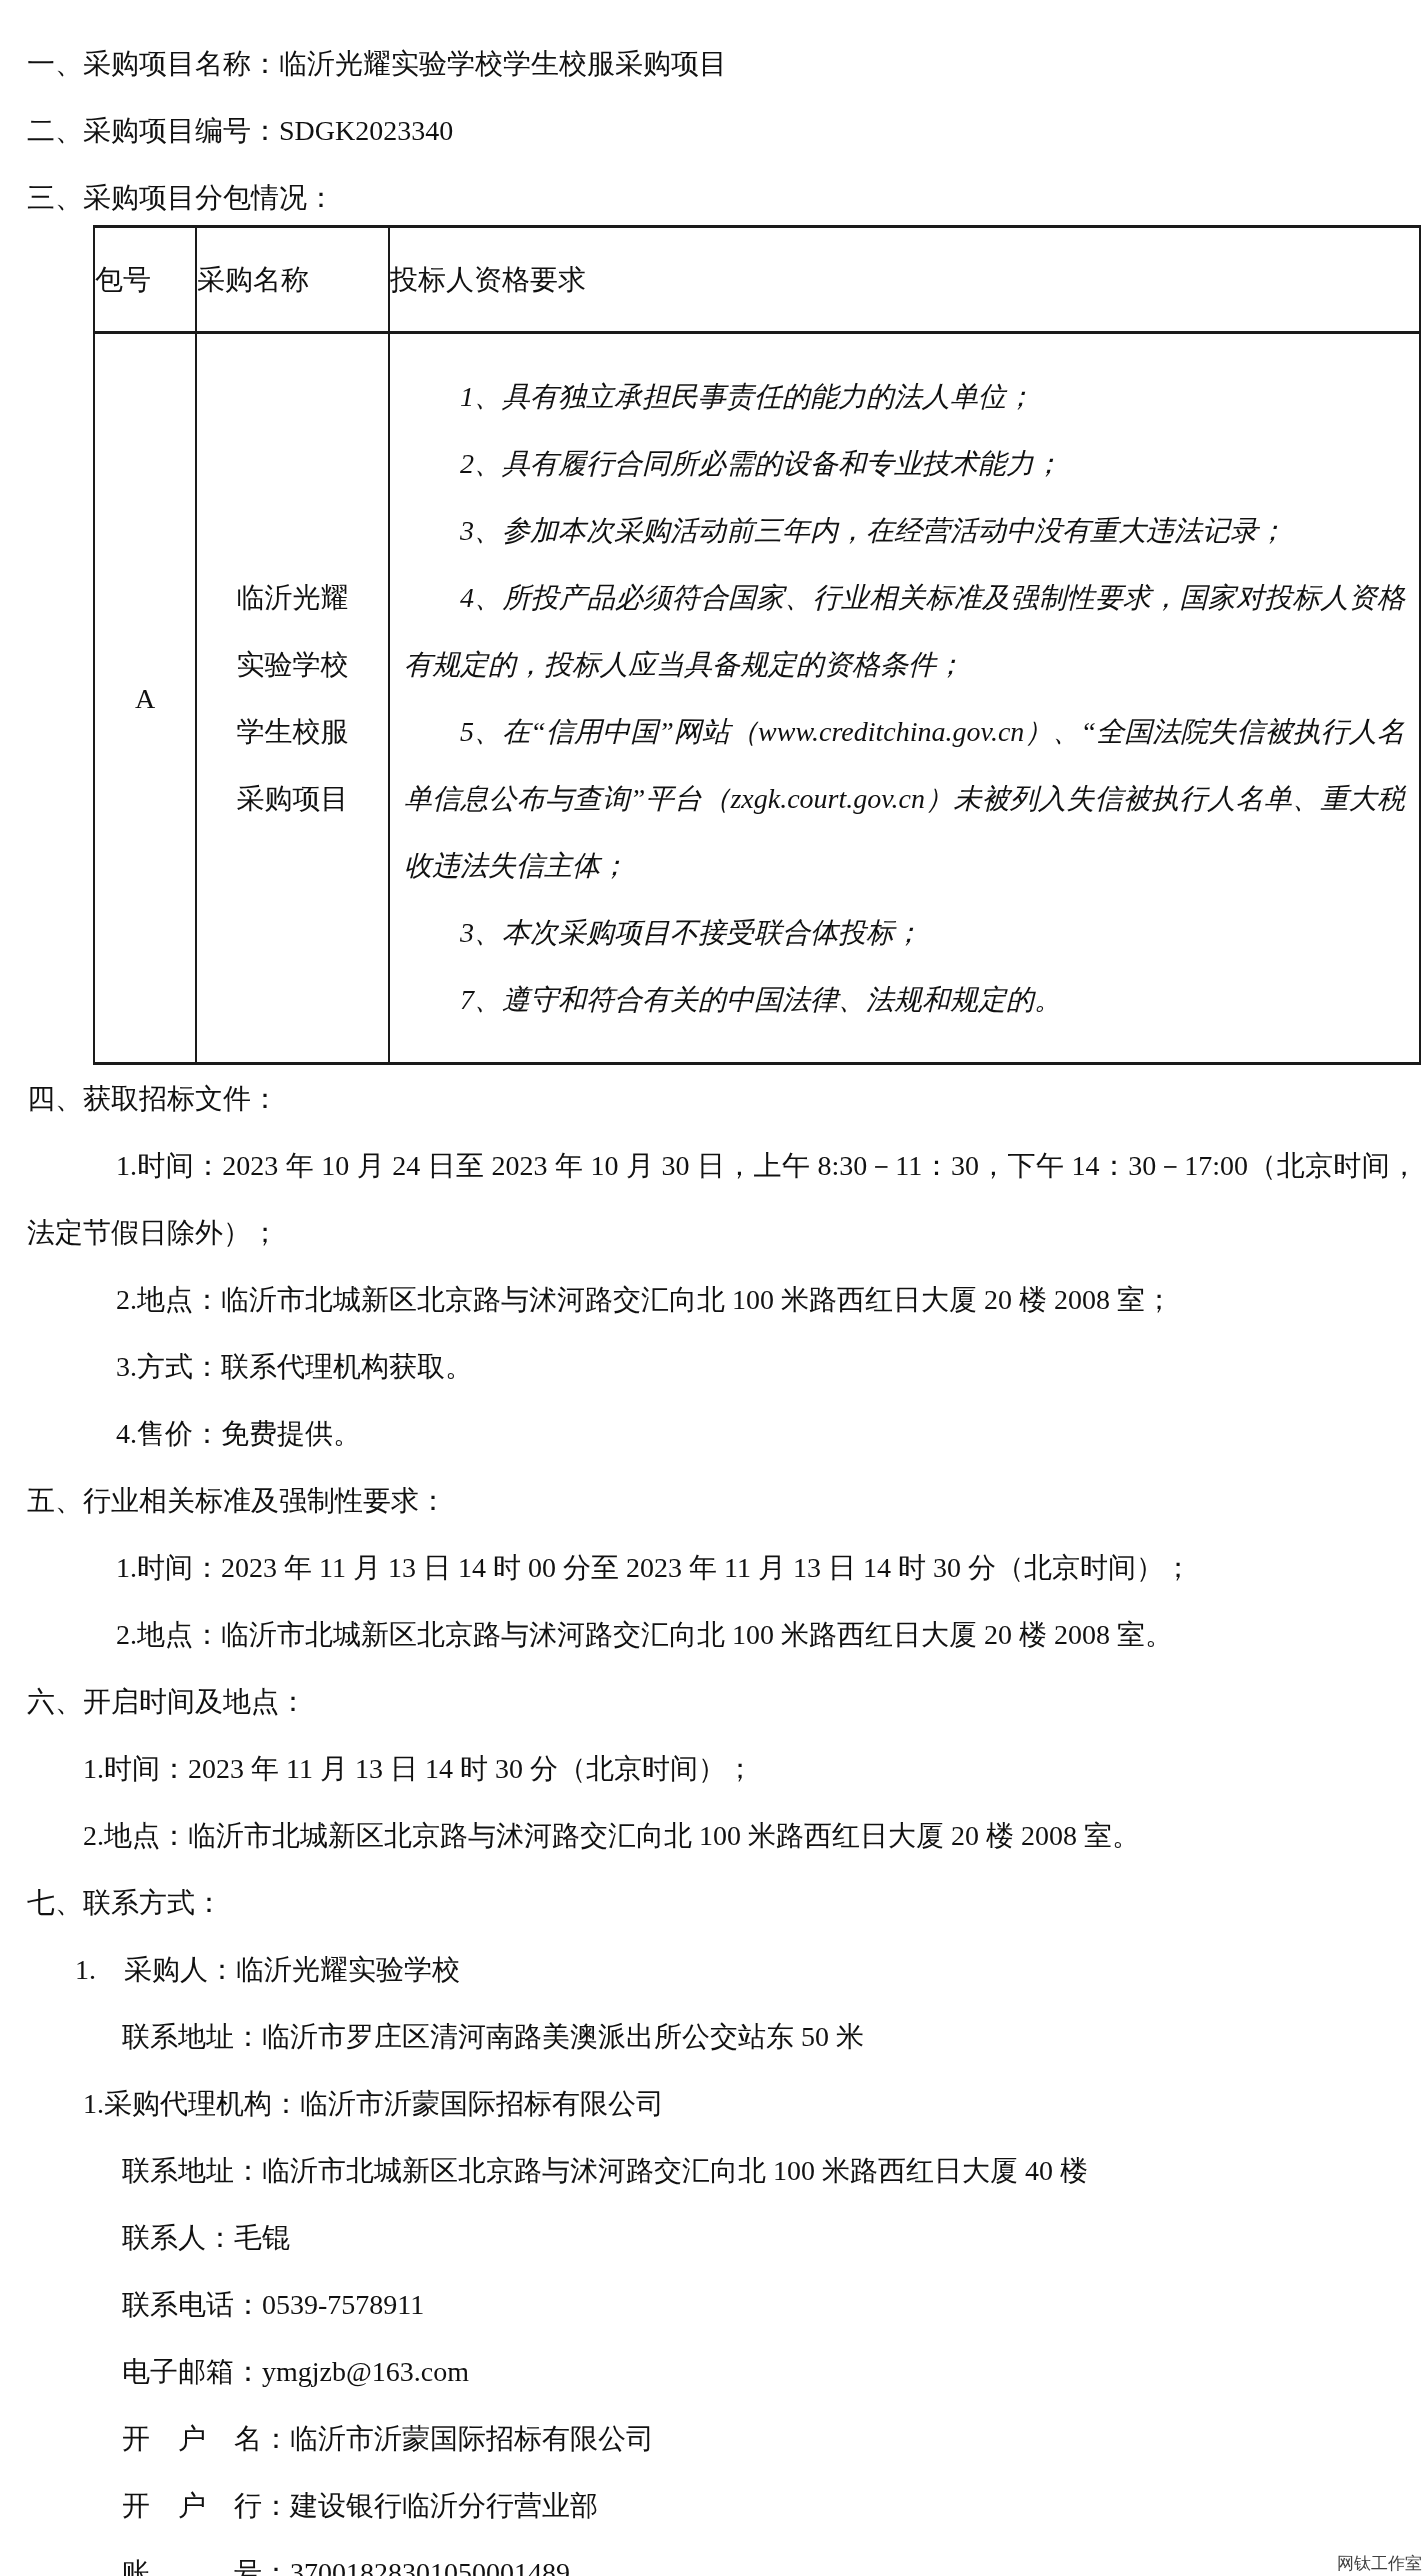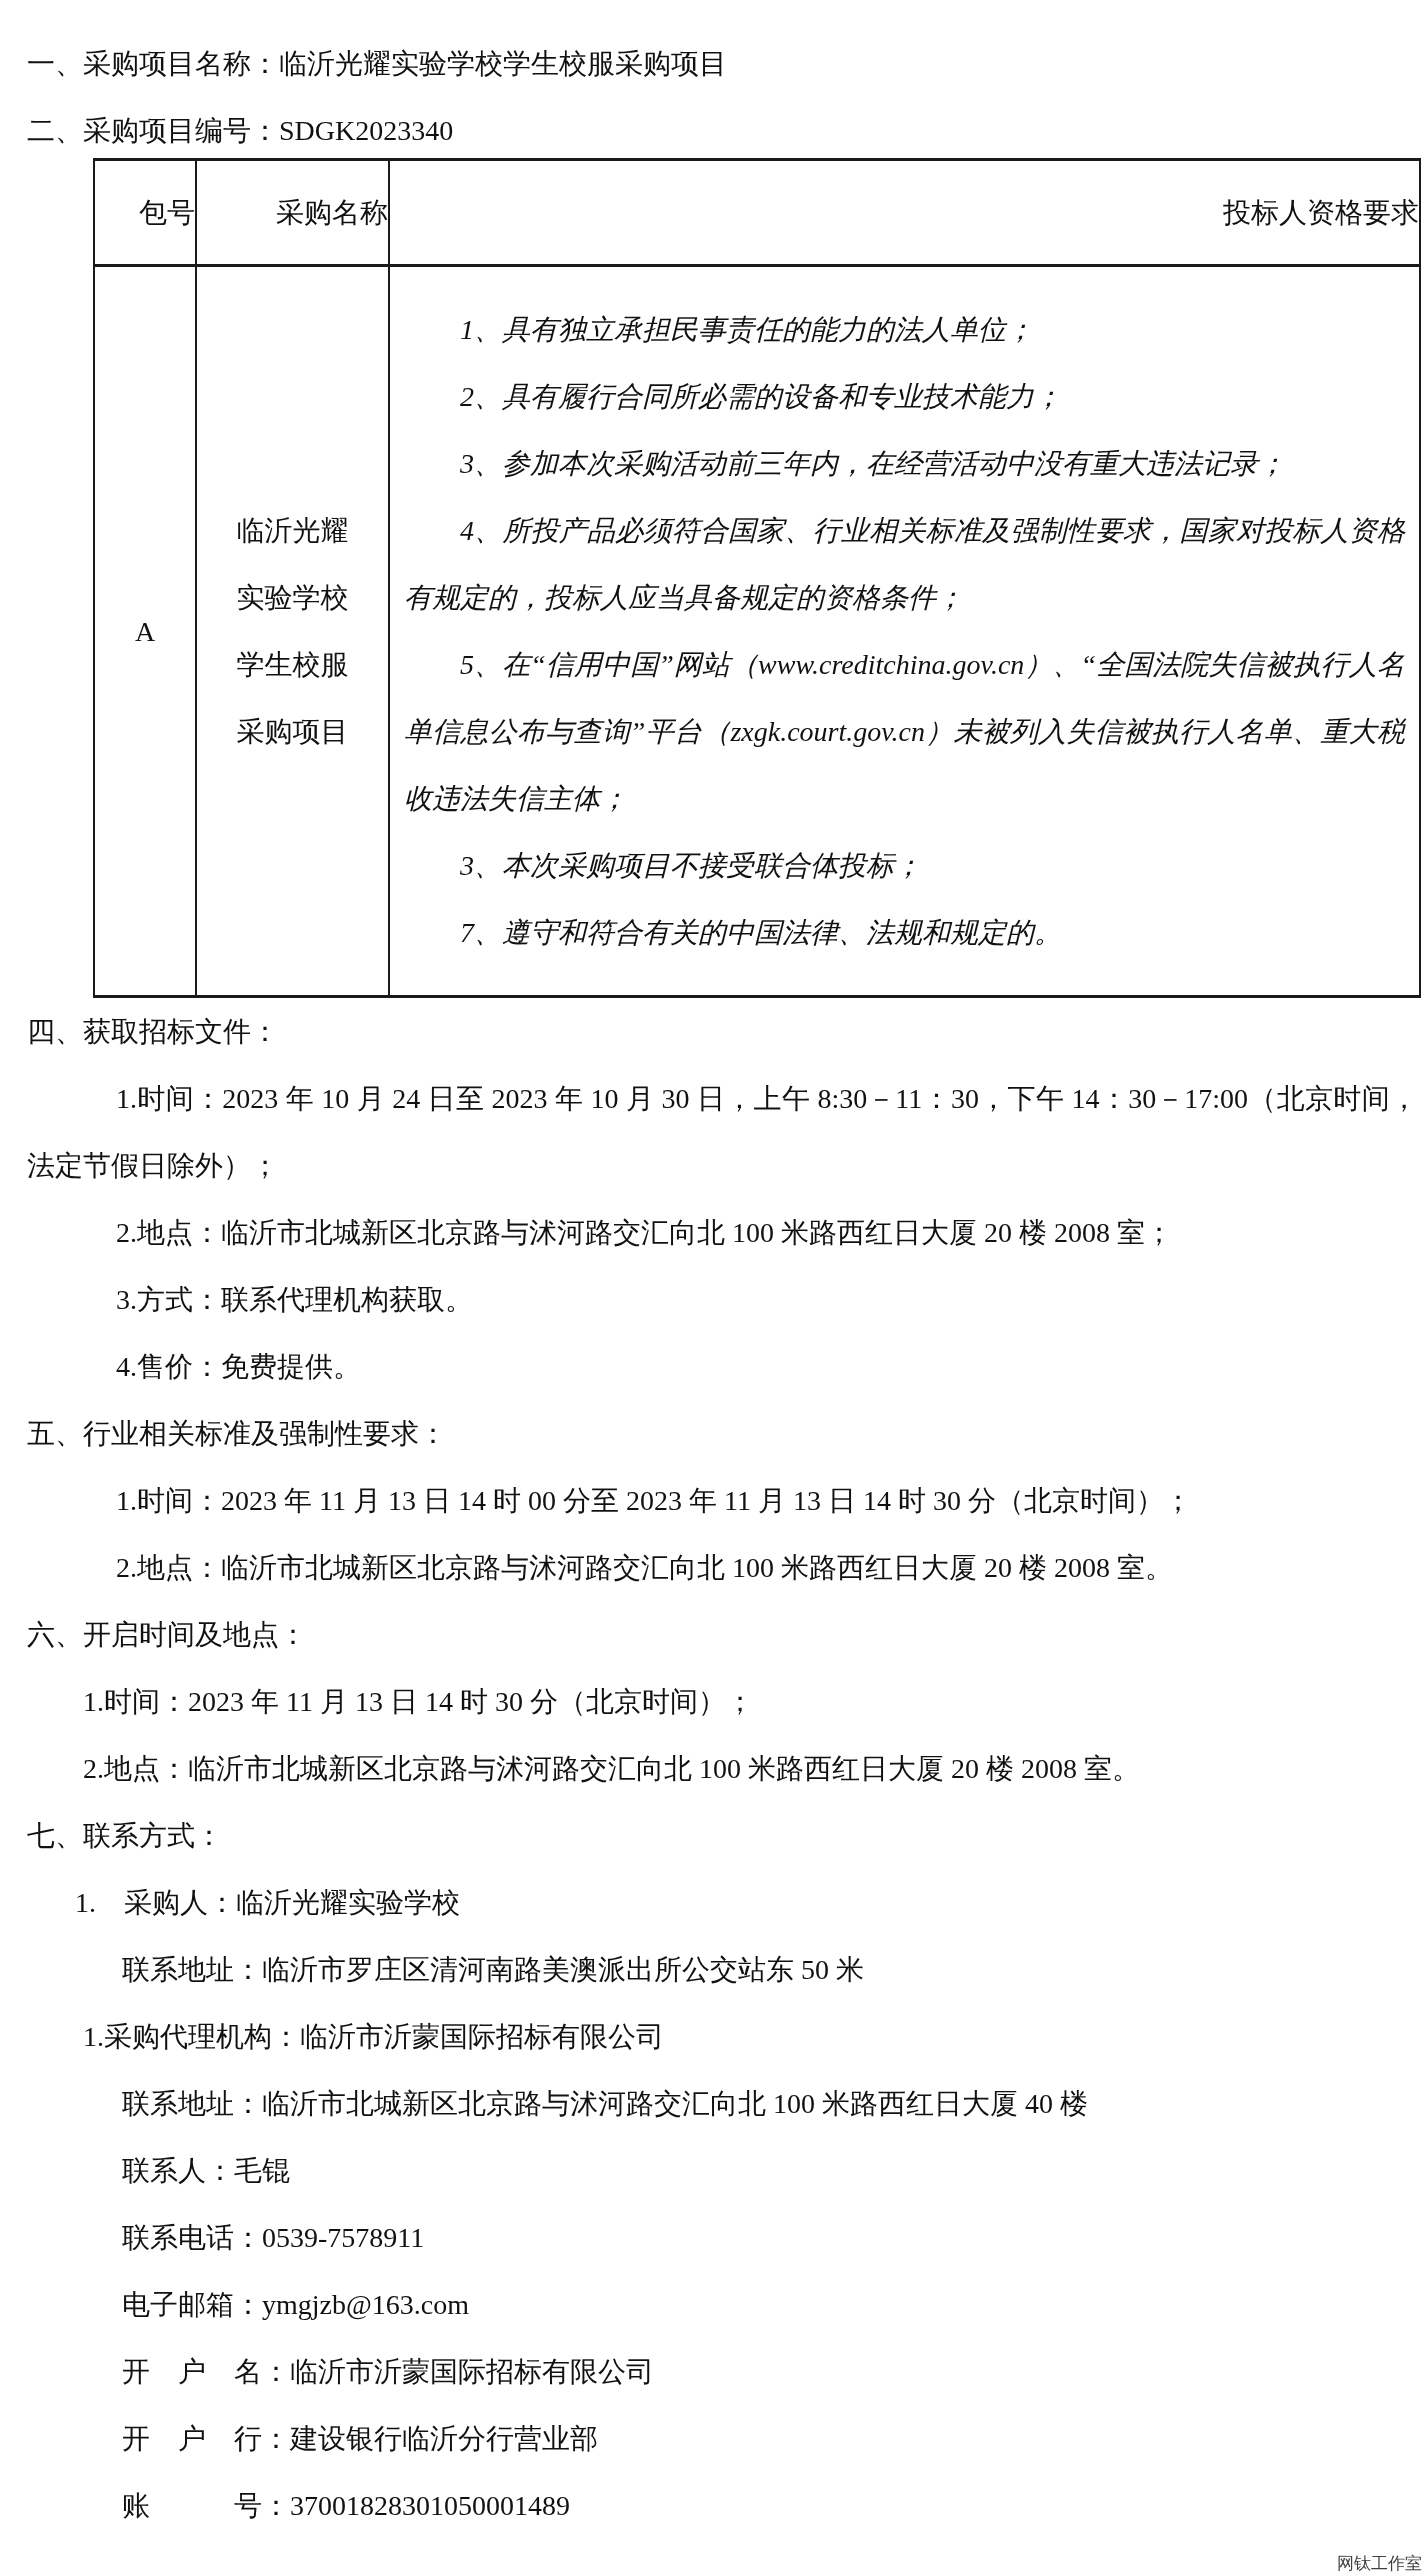--- a/index.html
+++ b/index.html
@@ -36,21 +36,21 @@
     border-left:2px solid #1a1a1a;
     border-right:2px solid #1a1a1a;
   }
   table.pkg th, table.pkg td {
     border:2px solid #1a1a1a;
     font-weight:normal;
     font-size:28px;
     line-height:67px;
     vertical-align:middle;
   }
-  table.pkg th { height:106px; text-align:right; border-bottom:3px solid #1a1a1a; }
+  table.pkg th { height:106px; text-align:left; border-bottom:3px solid #1a1a1a; }
   .col-pkg  { width:102px; }
   .col-name { width:193px; }
   .col-req  { width:1031px; }
   td.cell-pkg  { height:731px; text-align:center; }
   td.cell-name { text-align:center; padding:0 26px; }
   td.cell-req  { padding:0 14px;font-style:italic; }
   td.cell-req p { text-indent:56px; text-align:justify; word-break:break-all; }
 
   .watermark {
     position:absolute;
@@ -61,20 +61,21 @@
   }
 </style>
 </head>
 <body>
 
 <div class="page" style="color: rgb(17, 17, 17);">
   <div class="doc">
 
     <p>一、采购项目名称：临沂光耀实验学校学生校服采购项目</p>
     <p class="mt-extra">二、采购项目编号：SDGK2023340</p>
+    <p>三、采购项目分包情况：</p>
 
     <table class="pkg">
       <colgroup>
         <col class="col-pkg">
           <col class="col-name">
           <col class="col-req">
       </colgroup>
       <tbody>
           <tr>
         <th>包号</th>

